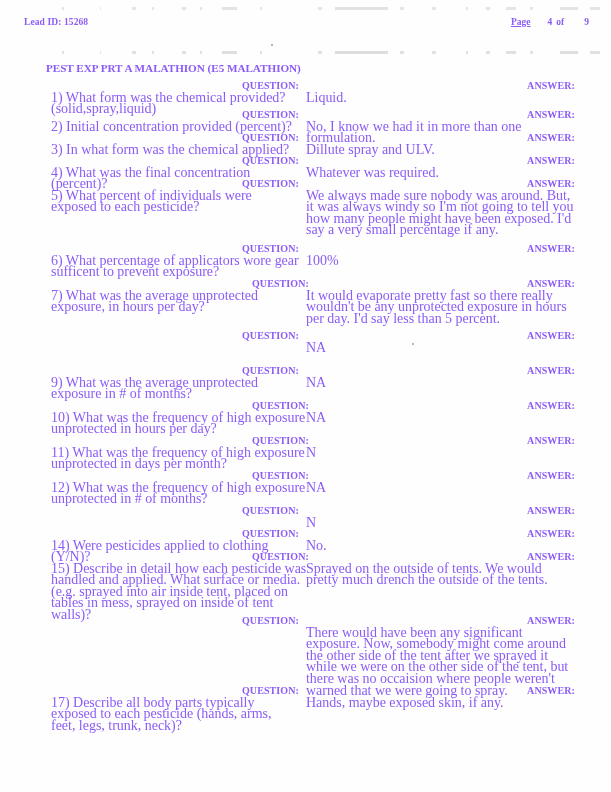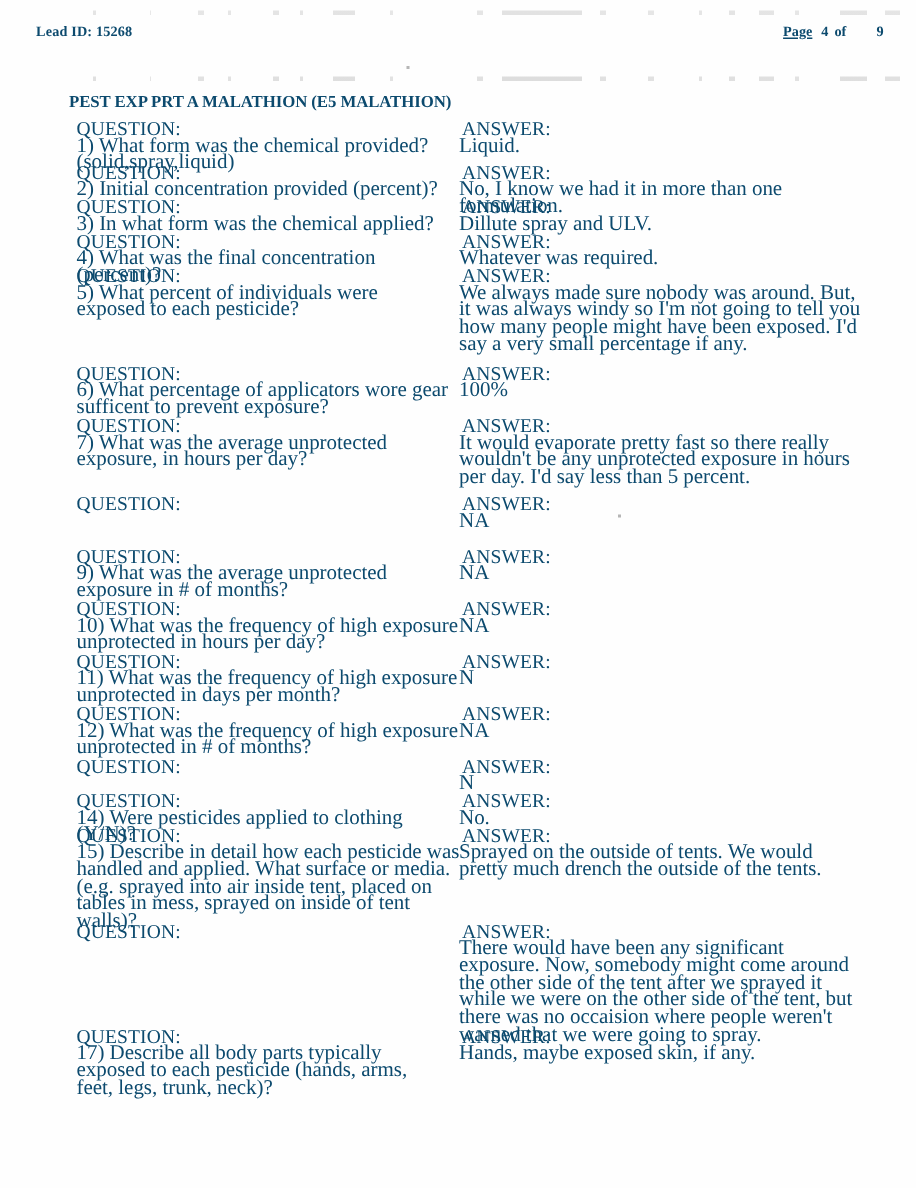--- a/index.html
+++ b/index.html
@@ -8,21 +8,21 @@
     padding: 0;
     background: #ffffff;
   }
   .page {
     position: relative;
     width: 611px;
     height: 792px;
     background: #fefefe;
     overflow: hidden;
     font-family: "Liberation Serif", "DejaVu Serif", serif;
-    color: #0c4a6e;
+    color: #8b5cf6;
     -webkit-font-smoothing: none;
   }
 
   
   .speckle-band {
     position: absolute;
     left: 0;
     width: 611px;
     height: 3px;
     opacity: 0.30;
@@ -93,21 +93,21 @@
     white-space: nowrap;
   }
   .page-num {
     position: absolute;
     right: 22px;
     top: 0;
     font-size: 9.5px;
     font-weight: 700;
     white-space: nowrap;
   }
-  .page-num .pg-word { margin-right: 6px; text-decoration: underline; }
+  .page-num .pg-word { margin-right: 17px; text-decoration: underline; }
   .page-num .pg-cur  { margin-right: 4px; }
   .page-num .pg-of   { margin-right: 20px; }
 
   
   .doc-title {
     position: absolute;
     left: 46px;
     top: 62px;
     font-size: 11.2px;
     font-weight: 700;
@@ -131,24 +131,25 @@
     top: 0;
     width: 248px;
   }
   .col-a {
     position: absolute;
     left: 305px;
     top: 0;
     width: 270px;
   }
   .lbl {
-    font-size: 13px;
-    font-weight: 400;
+    font-size: 10px;
+    font-weight: 700;
     line-height: 11.6px;
     letter-spacing: 0.1px;
+    text-align: right;
   }
   .col-a .lbl { padding-left: 3px; }
   .txt {
     font-size: 14px;
     line-height: 11.6px;
     letter-spacing: -0.02px;
   }
   .col-a .txt { padding-left: 1px; }
   
   .col-q.wide { width: 258px; }

